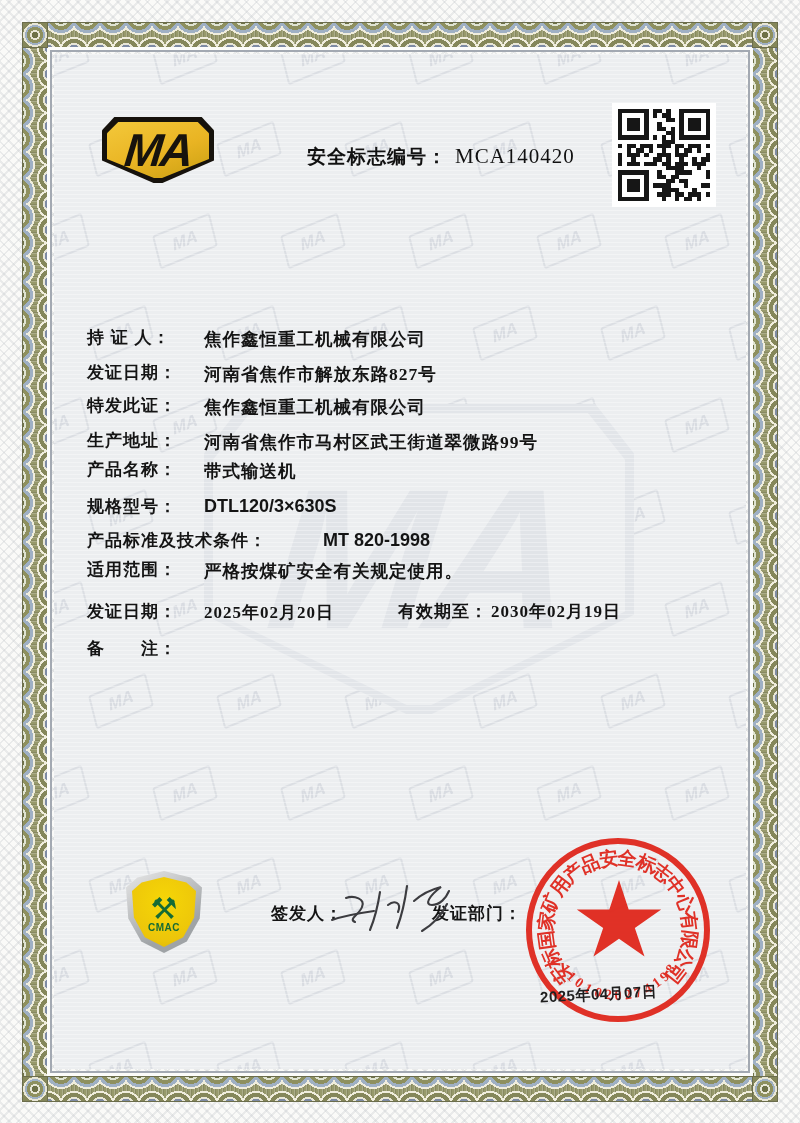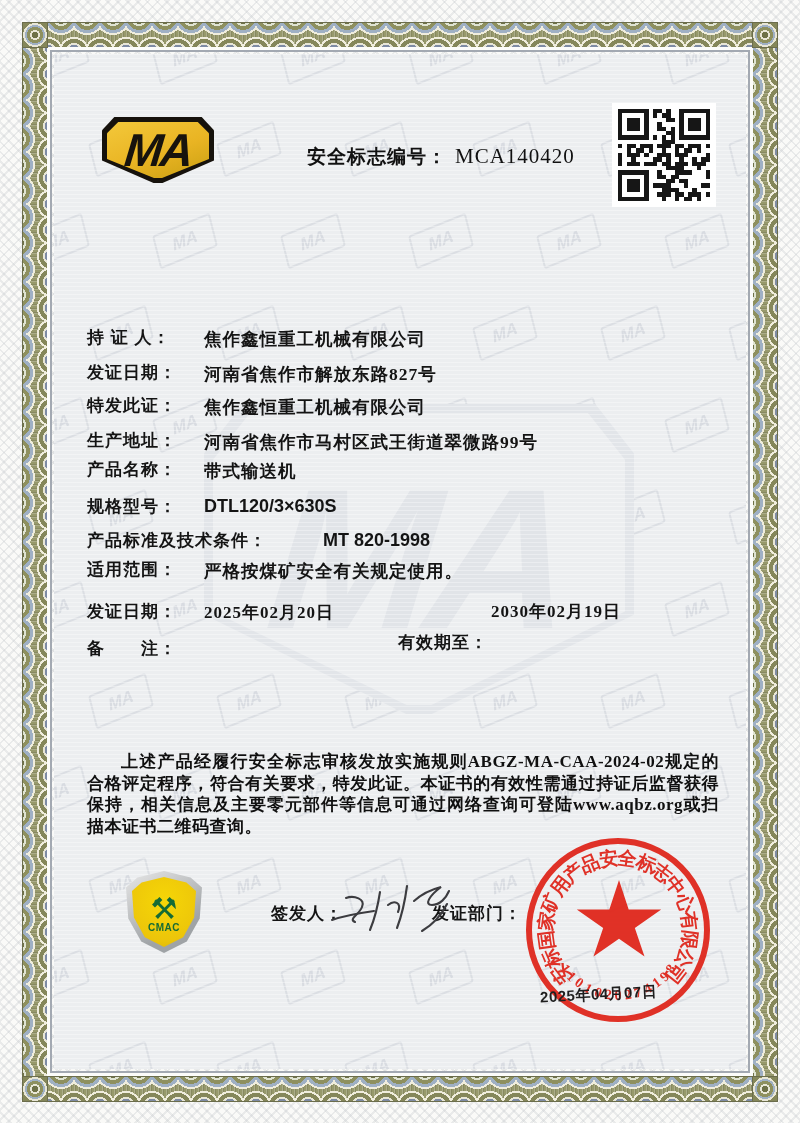--- a/index.html
+++ b/index.html
@@ -91,21 +91,21 @@
     font-family:"Liberation Serif",serif;font-weight:900;font-size:42px;color:#0d0d0d;letter-spacing:3px;}
   
   .row{position:absolute;left:33px;height:26px;z-index:2;font-size:17px;color:#141414;white-space:nowrap;}
   .row .lab{position:absolute;left:0;top:0;font-weight:600;letter-spacing:1px;}
   .row .val{position:absolute;left:93px;top:1px;font-family:"Liberation Serif",serif;font-weight:bold;letter-spacing:1px;margin-left:24px;}
   .row .val.kai{font-size:17.5px;}
   .row .val.latin{font-family:"Liberation Sans",sans-serif;font-weight:bold;font-size:18px;letter-spacing:0;}
   .r0{top:272px}.r1{top:307px}.r2{top:340px}.r3{top:375px}.r4{top:404px}
   .r5{top:441px}.r6{top:475px}.r7{top:504px}.r8{top:546px}.r9{top:583px}
   .r6 .val{left:212px;}
-  .r8 .lab2{position:absolute;left:311px;top:0;font-weight:600;letter-spacing:1px;margin-top:31px;}
+  .r8 .lab2{position:absolute;left:311px;top:0;font-weight:600;letter-spacing:1px;}
   .r8 .val2{position:absolute;left:404px;top:0;font-family:"Liberation Serif",serif;font-weight:bold;letter-spacing:1px;}
   
   .statement{position:absolute;left:33px;top:697px;width:632px;z-index:2;
     font-family:"Liberation Serif",serif;font-weight:bold;font-size:17px;line-height:21.5px;
     color:#101010;text-align:justify;text-indent:2em;letter-spacing:.5px;}
   
   .cmac{position:absolute;left:72px;top:817px;width:76px;height:82px;z-index:2;
     clip-path:polygon(50% 0%,85% 8%,100% 20%,97% 58%,80% 86%,50% 100%,20% 86%,3% 58%,0% 20%,15% 8%);
     background:linear-gradient(150deg,#e8e8e8,#9fa3a6 70%);}
   .cmac-face{position:absolute;inset:6px;
@@ -718,21 +718,20 @@
       <span class="lab">发证日期：</span>
       <span class="val">2025年02月20日</span>
       <span class="lab2">有效期至：</span>
       <span class="val2">2030年02月19日</span>
     </div>
     <div class="row r9">
       <span class="lab">备　　注：</span>
       <span class="val kai"></span>
     </div>
 
-    <div class="statement">上述产品经履行安全标志审核发放实施规则ABGZ-MA-CAA-2024-02规定的合格评定程序，符合有关要求，特发此证。本证书的有效性需通过持证后监督获得保持，相关信息及主要零元部件等信息可通过网络查询可登陆www.aqbz.org或扫描本证书二维码查询。</div>
 
     <div class="cmac">
       <div class="cmac-face">
         <div class="cmac-emblem">⚒</div>
         <div class="cmac-word">CMAC</div>
       </div>
     </div>
     <div class="signer">签发人：</div>
     <svg class="signature" viewBox="0 0 150 64">
       <g fill="none" stroke="#3c3c40" stroke-width="2.1" stroke-linecap="round">

